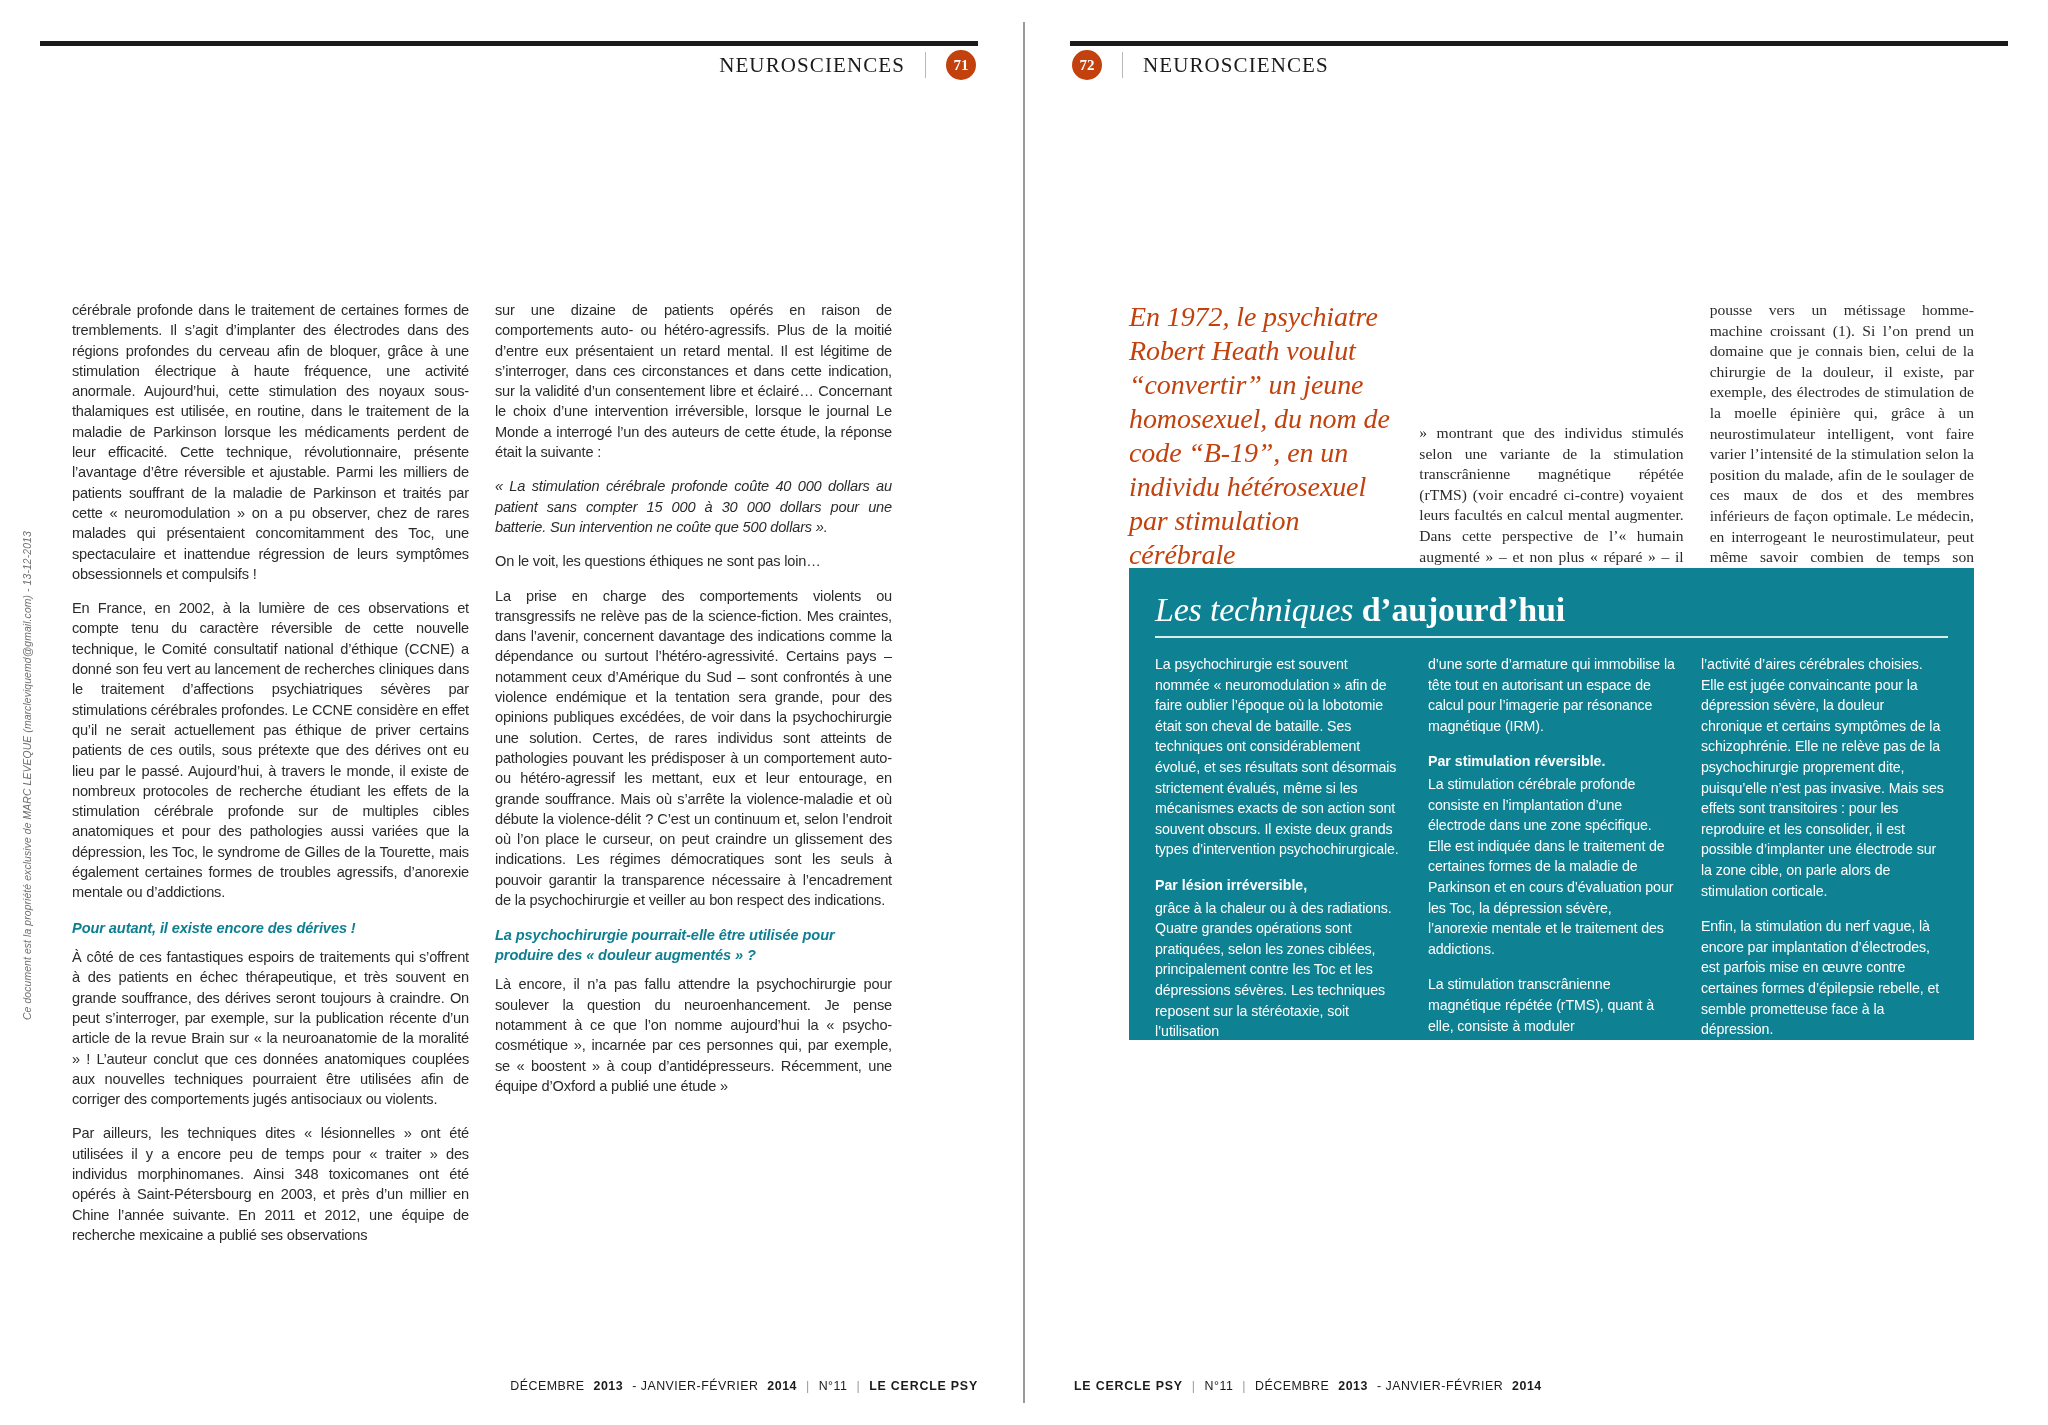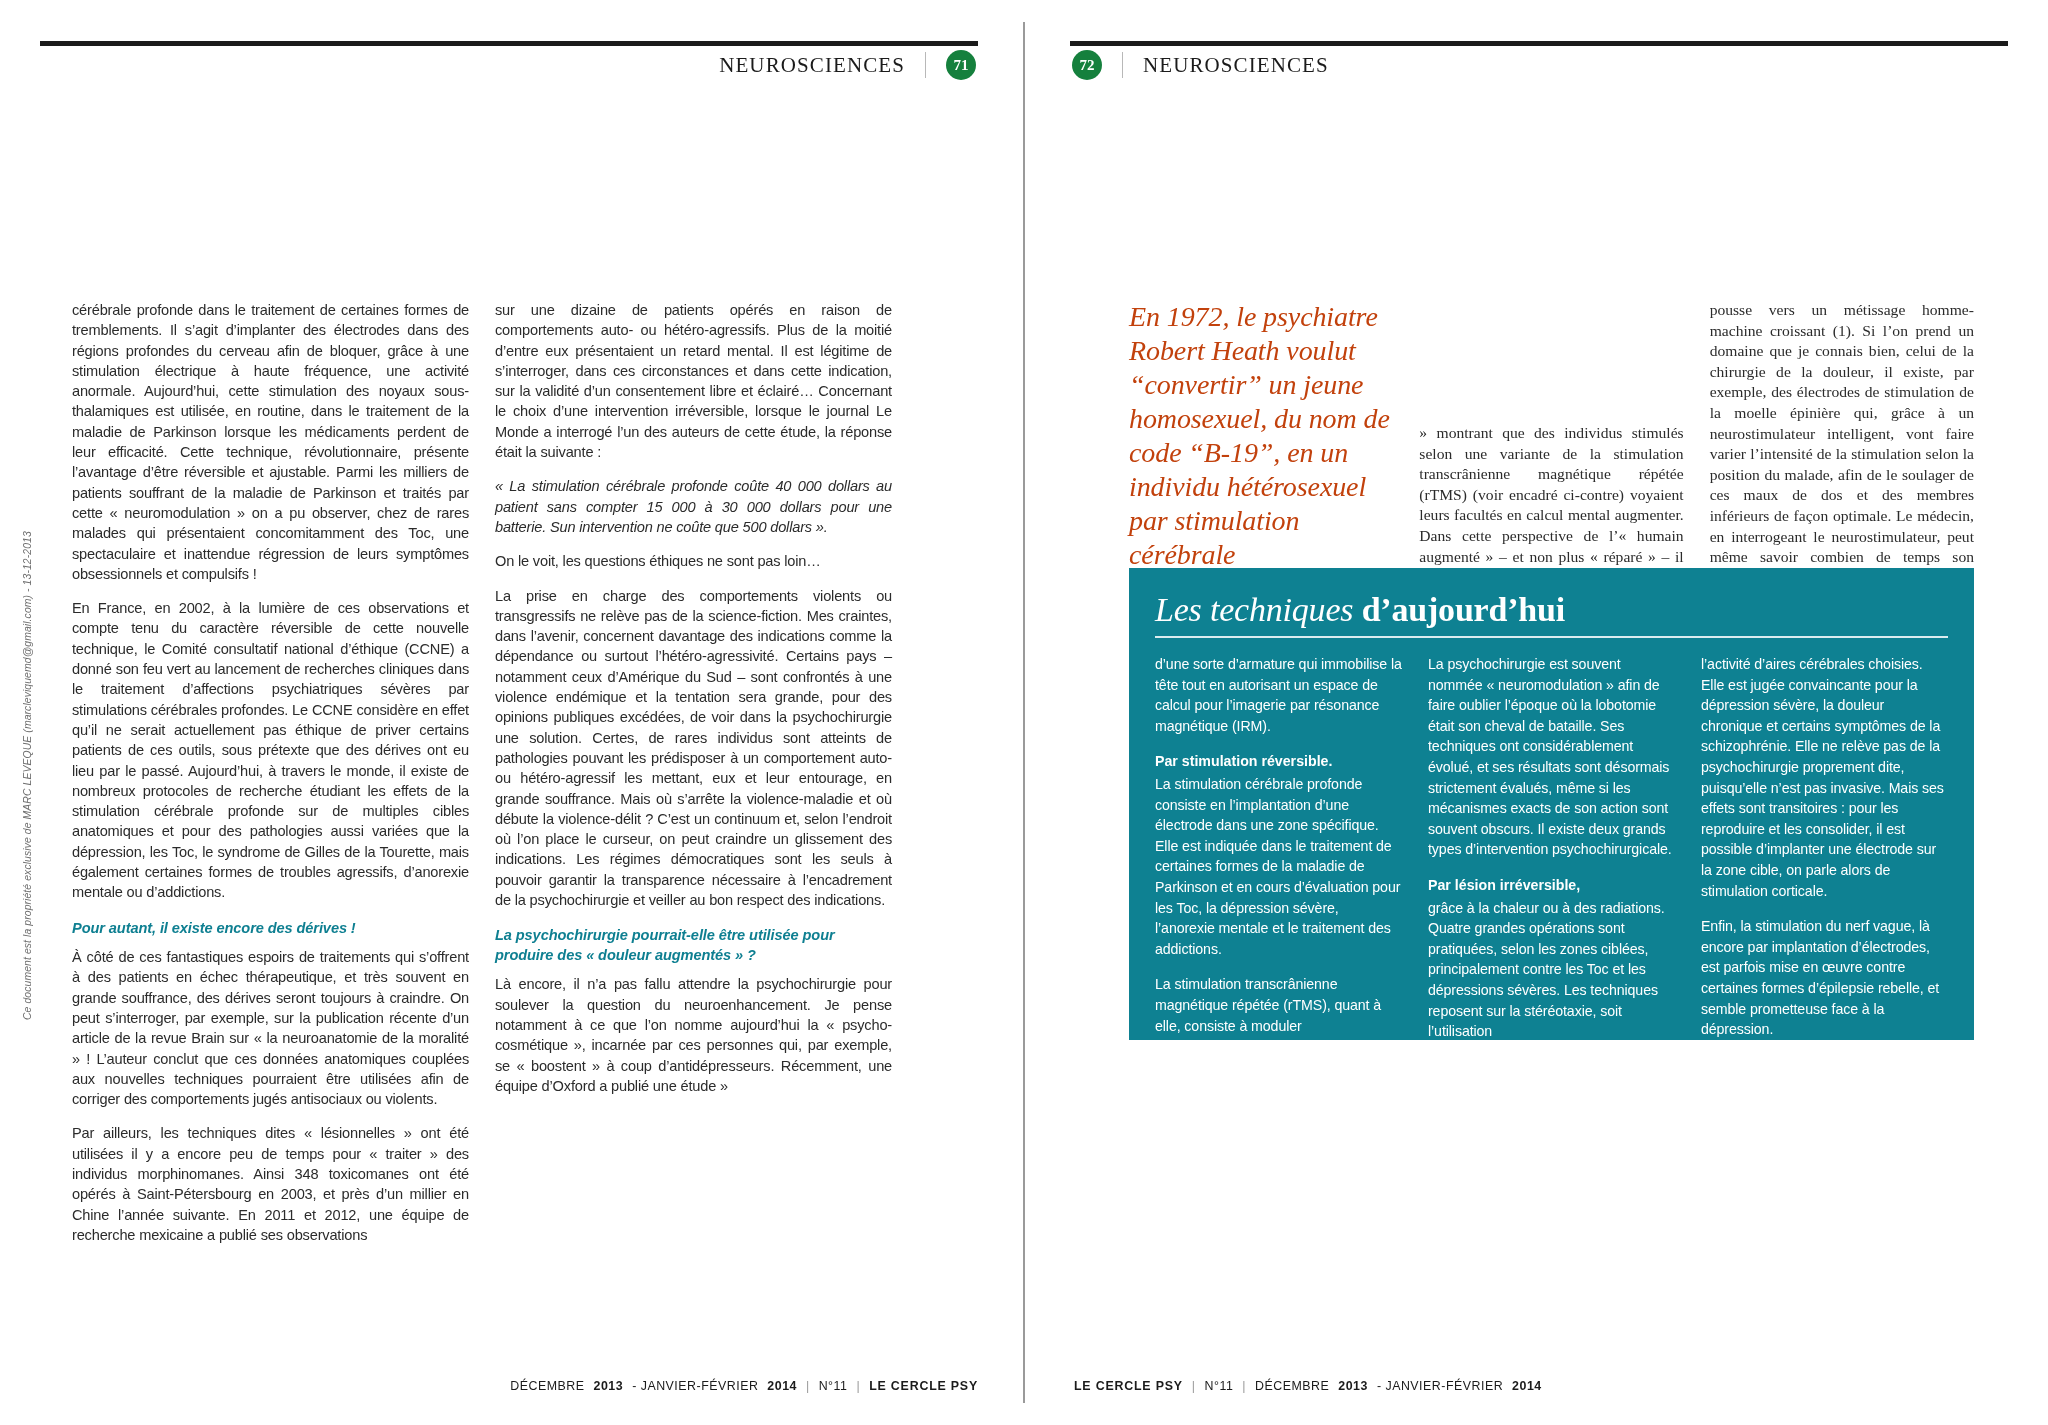--- a/index.html
+++ b/index.html
@@ -82,21 +82,21 @@
   }
   .header-sep {
     width: 1px;
     height: 26px;
     background: #b8b8b8;
   }
   .page-badge {
     width: 30px;
     height: 30px;
     border-radius: 50%;
-    background: #15803d;
+    background: #c2410c;
     color: #ffffff;
     font-family: "Liberation Serif", serif;
     font-size: 15px;
     font-weight: 700;
     display: flex;
     align-items: center;
     justify-content: center;
     line-height: 1;
   }
 
@@ -339,29 +339,29 @@
     </div>
 
     <div class="teal-box">
       <div class="teal-box-title">
         <span class="it">Les techniques</span>
         <span class="bd">d’aujourd’hui</span>
       </div>
       <div class="teal-divider"></div>
       <div class="teal-cols">
         <div class="teal-col">
+          <p class="teal-text">La psychochirurgie est souvent nommée « neuromodulation » afin de faire oublier l’époque où la lobotomie était son cheval de bataille. Ses techniques ont considérablement évolué, et ses résultats sont désormais strictement évalués, même si les mécanismes exacts de son action sont souvent obscurs. Il existe deux grands types d’intervention psychochirurgicale.</p>
+          <p class="teal-lead">Par lésion irréversible,</p>
+          <p class="teal-text">grâce à la chaleur ou à des radiations. Quatre grandes opérations sont pratiquées, selon les zones ciblées, principalement contre les Toc et les dépressions sévères. Les techniques reposent sur la stéréotaxie, soit l’utilisation</p>
+        </div>
+        <div class="teal-col">
           <p class="teal-text">d’une sorte d’armature qui immobilise la tête tout en autorisant un espace de calcul pour l’imagerie par résonance magnétique (IRM).</p>
           <p class="teal-lead">Par stimulation réversible.</p>
           <p class="teal-text">La stimulation cérébrale profonde consiste en l’implantation d’une électrode dans une zone spécifique. Elle est indiquée dans le traitement de certaines formes de la maladie de Parkinson et en cours d’évaluation pour les Toc, la dépression sévère, l’anorexie mentale et le traitement des addictions.</p>
           <p class="teal-text">La stimulation transcrânienne magnétique répétée (rTMS), quant à elle, consiste à moduler</p>
-        </div>
-        <div class="teal-col">
-          <p class="teal-text">La psychochirurgie est souvent nommée « neuromodulation » afin de faire oublier l’époque où la lobotomie était son cheval de bataille. Ses techniques ont considérablement évolué, et ses résultats sont désormais strictement évalués, même si les mécanismes exacts de son action sont souvent obscurs. Il existe deux grands types d’intervention psychochirurgicale.</p>
-          <p class="teal-lead">Par lésion irréversible,</p>
-          <p class="teal-text">grâce à la chaleur ou à des radiations. Quatre grandes opérations sont pratiquées, selon les zones ciblées, principalement contre les Toc et les dépressions sévères. Les techniques reposent sur la stéréotaxie, soit l’utilisation</p>
         </div>
         <div class="teal-col">
           <p class="teal-text">l’activité d’aires cérébrales choisies. Elle est jugée convaincante pour la dépression sévère, la douleur chronique et certains symptômes de la schizophrénie. Elle ne relève pas de la psychochirurgie proprement dite, puisqu’elle n’est pas invasive. Mais ses effets sont transitoires : pour les reproduire et les consolider, il est possible d’implanter une électrode sur la zone cible, on parle alors de stimulation corticale.</p>
           <p class="teal-text">Enfin, la stimulation du nerf vague, là encore par implantation d’électrodes, est parfois mise en œuvre contre certaines formes d’épilepsie rebelle, et semble prometteuse face à la dépression.</p>
           <p class="teal-sig">J.-F. M.</p>
         </div>
       </div>
     </div>
 
     <div class="page-footer">

